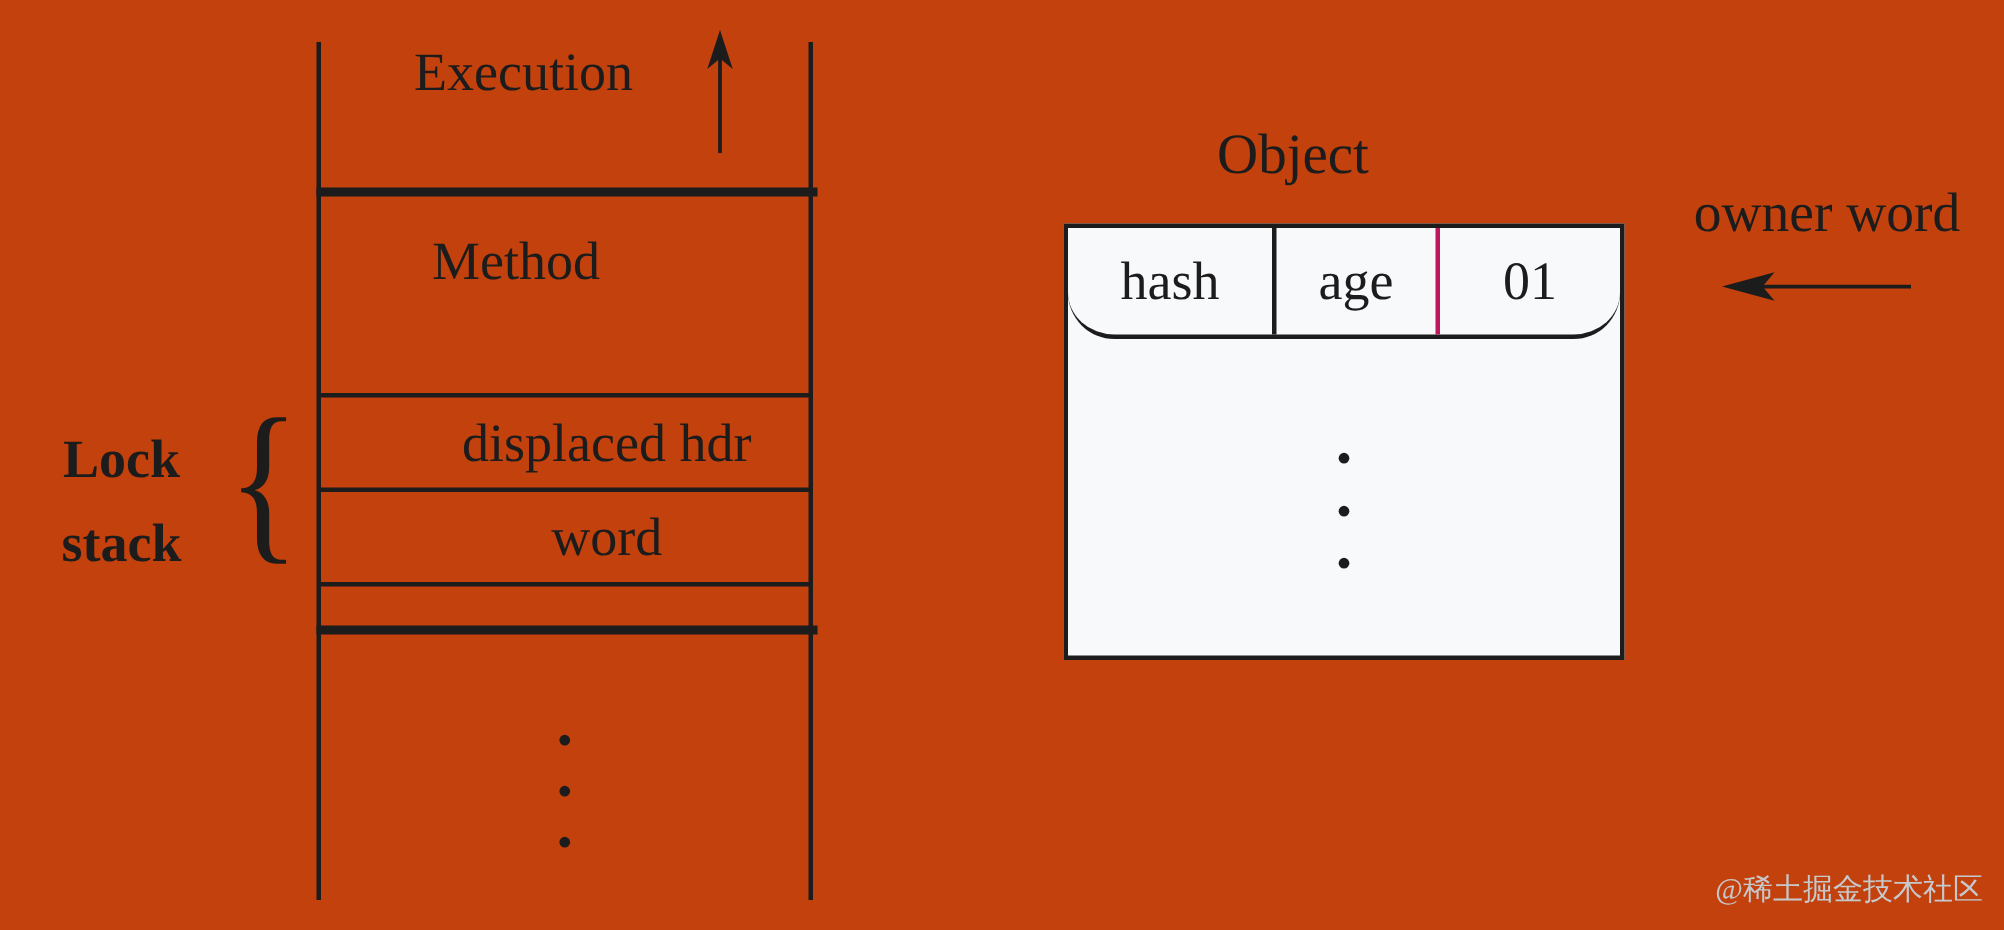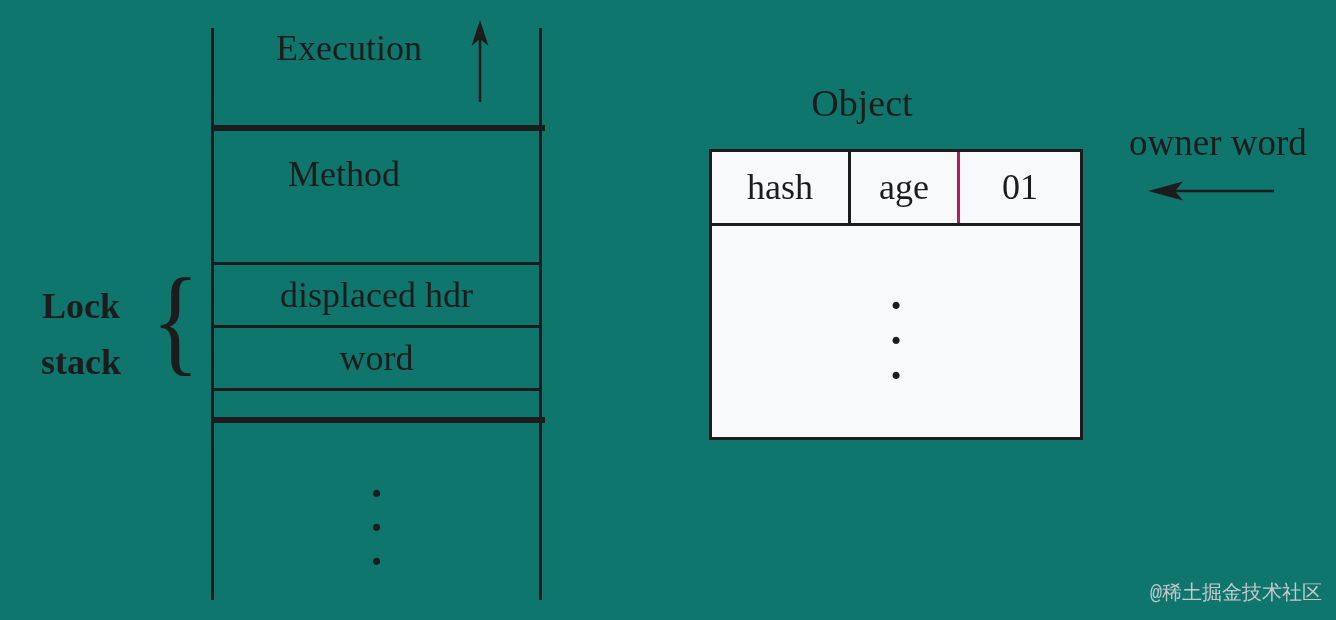--- a/index.html
+++ b/index.html
@@ -3,21 +3,21 @@
 <meta charset="utf-8">
 <style>
   html, body {
     margin: 0;
     padding: 0;
   }
   .canvas {
     position: relative;
     width: 1336px;
     height: 620px;
-    background: #0f766e;
+    background: #c2410c;
     overflow: hidden;
     font-family: "Liberation Serif", "DejaVu Serif", serif;
     color: #1c1c1c;
   }
   .abs { position: absolute; }
 
   
   .stack-col {
     left: 211px; top: 28px;
     width: 331px; height: 572px;
@@ -37,20 +37,21 @@
   .method-label {
     left: 211px; top: 146px; width: 266px;
     text-align: center;
     font-size: 36px; line-height: 57px;
   }
   .row-label {
     left: 211px; width: 331px;
     text-align: center;
     font-size: 36px; line-height: 60px;
     height: 60px;
+    padding-left: 28px;
   }
   .v-dots {
     text-align: center;
     font-size: 44px;
     font-weight: bold;
     line-height: 34px;
   }
   .v-dots div { height: 34px; }
 
   
@@ -77,20 +78,21 @@
     width: 374px; height: 291px;
     border: 3px solid #1c1c1c;
     box-sizing: border-box;
     background: #f8f9fb;
   }
   .obj-header {
     display: flex;
     height: 71px;
     border-bottom: 3px solid #1c1c1c;
     box-sizing: content-box;
+    border-radius: 31px;
   }
   .obj-cell {
     font-size: 36px;
     line-height: 71px;
     text-align: center;
     box-sizing: border-box;
   }
   .obj-cell.c1 { width: 139px; border-right: 3px solid #1c1c1c; }
   .obj-cell.c2 { width: 109px; border-right: 3px solid #be185d; }
   .obj-cell.c3 { flex: 1; }
@@ -108,21 +110,21 @@
   
   .markword-label {
     left: 1112px; top: 120px; width: 212px;
     text-align: center;
     font-size: 37px; line-height: 46px;
   }
 
   
   .watermark {
     right: 14px; bottom: 14px;
-    font-family: Liberation Mono, monospace;
+    font-family: Liberation Serif, serif;
     font-size: 20px;
     color: #c6c8cc;
   }
 
   svg { display: block; }
 </style>
 </head>
 <body>
 
 <div class="canvas">

